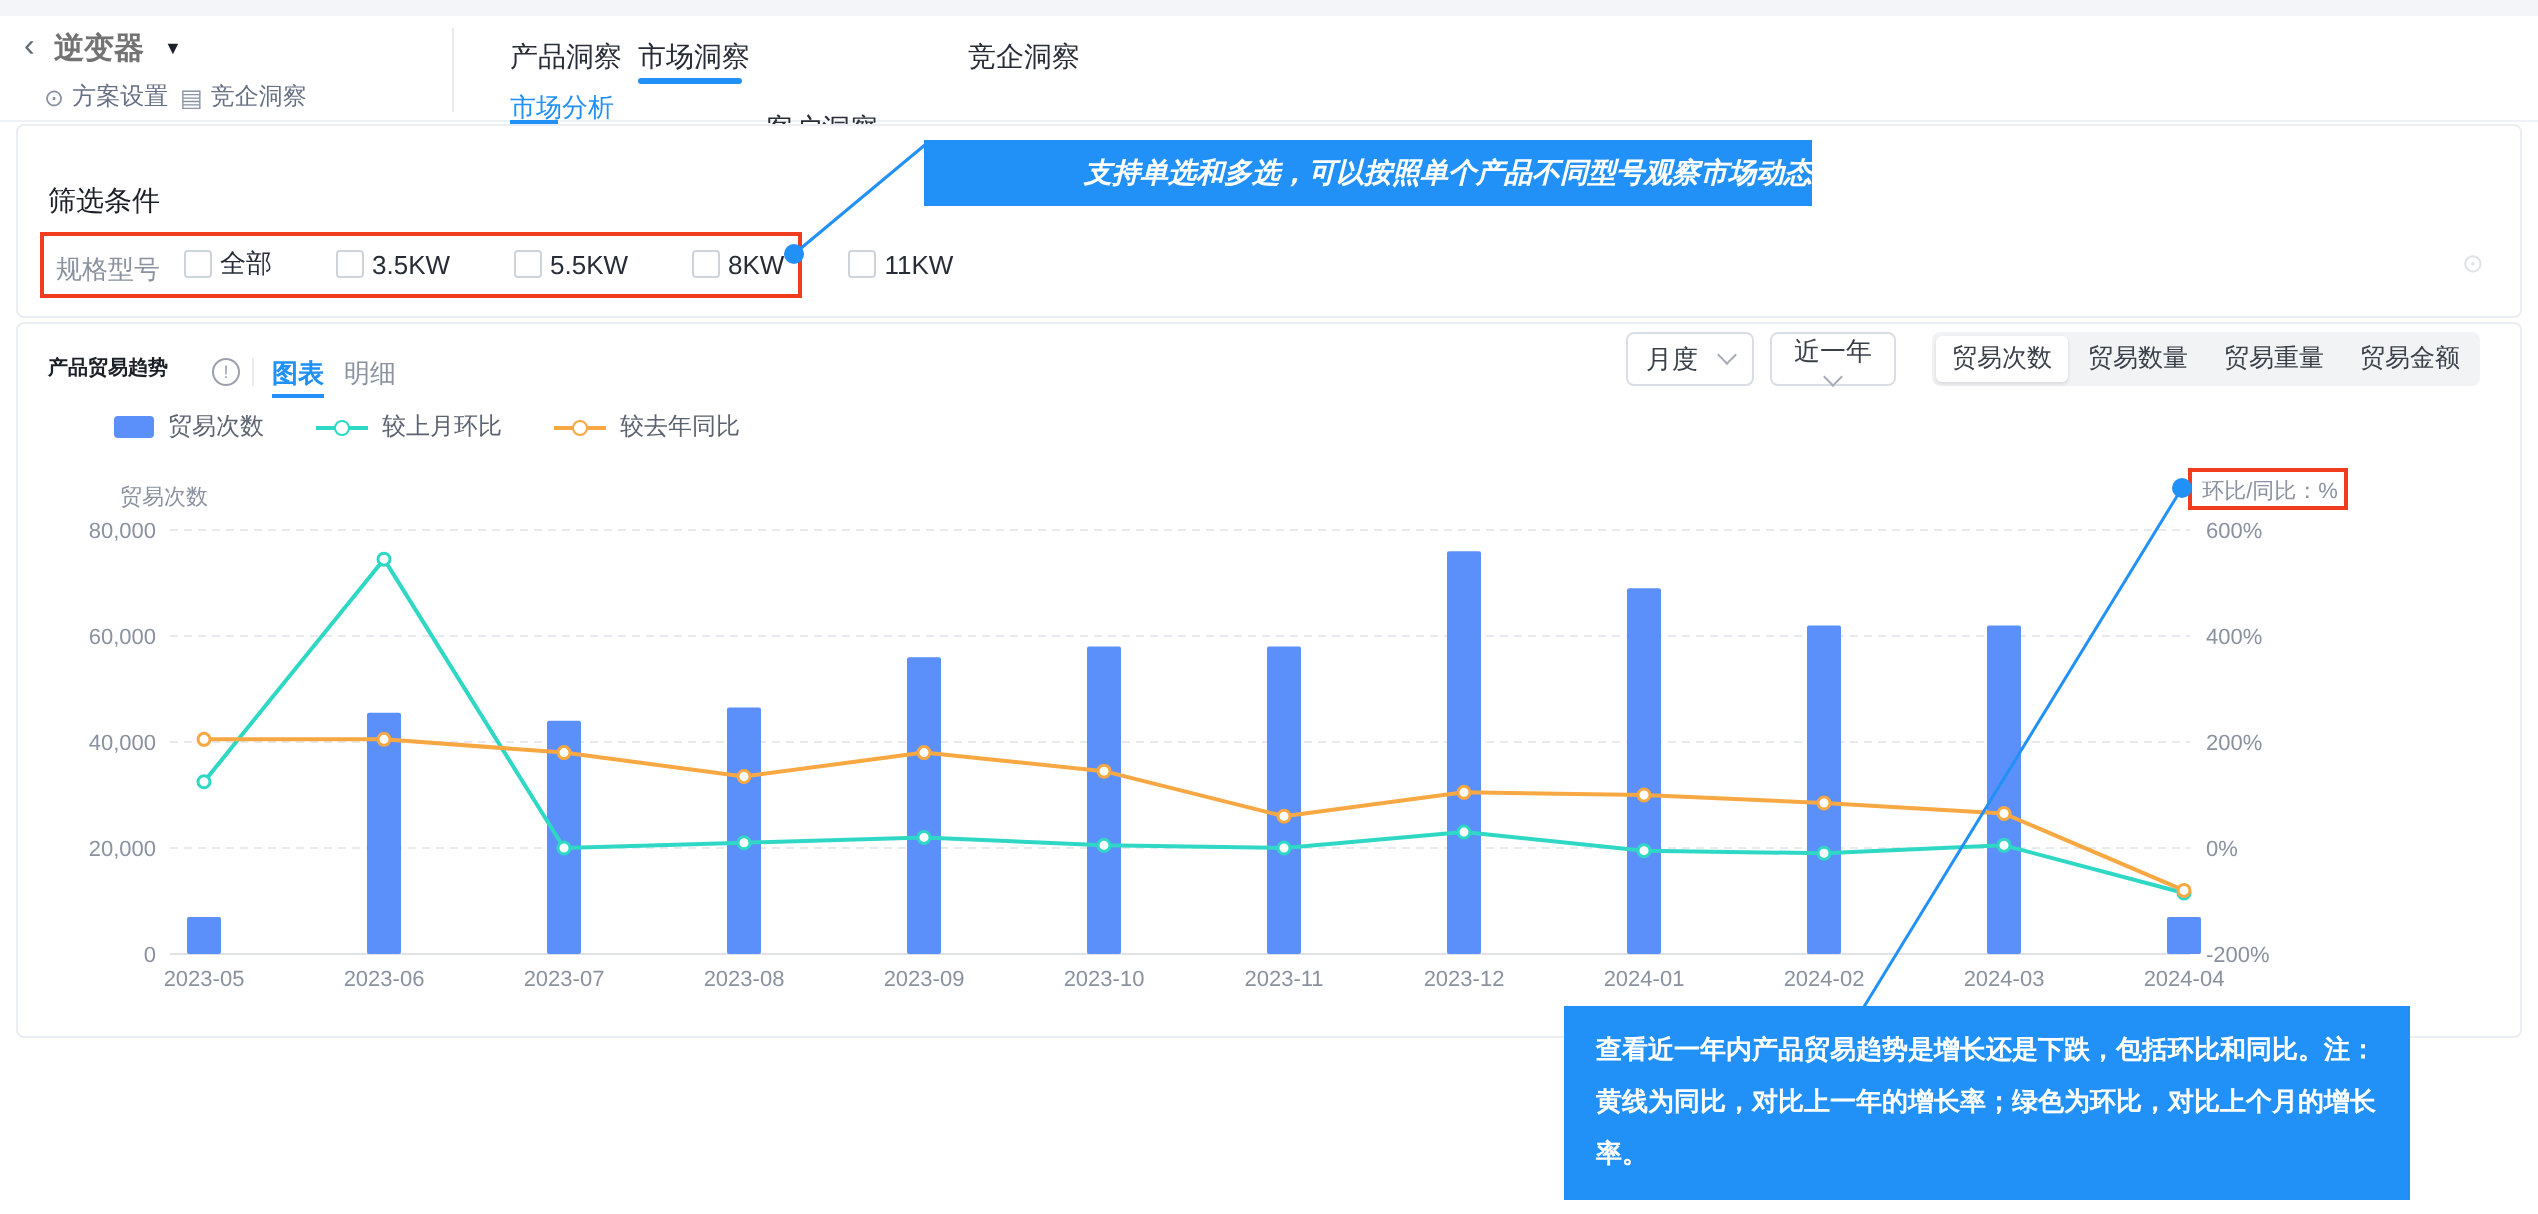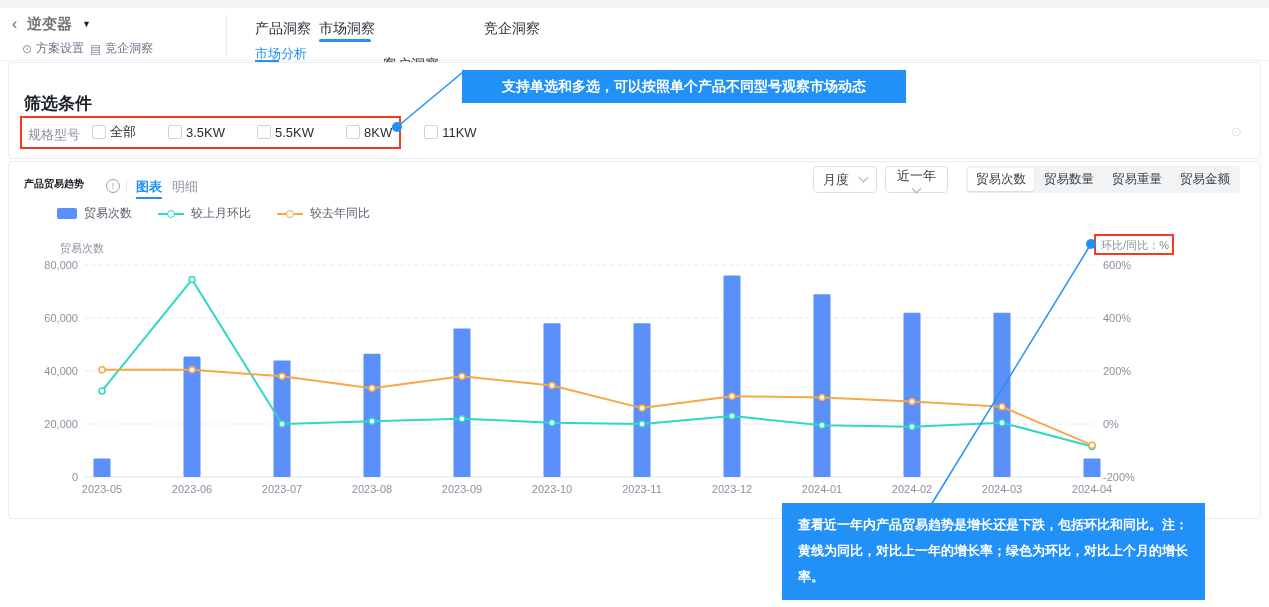--- a/index.html
+++ b/index.html
@@ -21,21 +21,21 @@
   .v-divider { left:226px; top:6px; width:1px; height:42px; background:#e7eaf0; }
   .tab { top:12px; font-size:14px; color:#272c36; cursor:pointer; }
   .tab-0{left:255px;} .tab-1{left:319px;} .tab-2{left:383px;margin-top:36px;} .tab-3{left:447px;margin-left:37px;}
   .tab-underline { left:319px; top:31px; width:52px; height:3px; border-radius:2px; background:var(--accent); }
   .subtab { left:255px; top:37px; font-size:13px; color:var(--accent); cursor:pointer; }
   .subtab-underline { left:255px; top:52px; width:24px; height:2px; background:var(--accent); }
   .hdr-sep { left:0; top:60px; width:1269px; height:1px; background:#eef1f5; }
 
   
   .filter-card { left:8px; top:62px; width:1253px; height:97px; background:#fff; border:1px solid #eaedf2; border-radius:4px; z-index:1; }
-  .filter-title { left:24px; top:92px; font-size:17px; font-weight:bold; color:#1b1f26; z-index:2; }
+  .filter-title { left:24px; top:92px; font-size:14px; font-weight:normal; color:#1b1f26; z-index:2; }
   .filter-divider { left:9px; top:112px; width:1251px; height:1px; background:#f2f4f7; }
   .filter-row-label { left:28px; top:126px; font-size:13px; color:#8a919f; z-index:2; }
   .filter-options { left:92px; top:123px; display:flex; gap:32px; z-index:2; }
   .chk-item { display:flex; align-items:center; gap:4px; font-size:13px; color:#272c36; cursor:pointer; }
   .chk-box { width:14px; height:14px; border:1px solid #cfd4dc; border-radius:2px; background:#fff; }
   .filter-gear { left:1231px; top:124px; font-size:13px; color:#dfe3e9; z-index:2; }
 
   
   .chart-card { left:8px; top:161px; width:1253px; height:358px; background:#fff; border:1px solid #eaedf2; border-radius:4px; z-index:1; }
   .chart-title { left:24px; top:177px; font-size:10px; font-weight:bold; color:#1b1f26; z-index:2; }
@@ -64,21 +64,21 @@
   .axis-title-right { left:1098px; top:238px; width:74px; text-align:center; font-size:11px; color:#8a919f; z-index:2; }
 
   #chart-svg { left:0; top:230px; z-index:2; }
 
   
   .anno-red-box { border:2px solid var(--anno-red); background:transparent; z-index:3; }
   .red-box-filter { left:20px; top:116px; width:381px; height:33px; }
   .red-box-axis { left:1094px; top:234px; width:80px; height:21px; }
   #overlay-svg { left:0; top:0; z-index:4; pointer-events:none; }
   .anno-tip { background:var(--accent); color:#fff; font-weight:bold; z-index:5; }
-  .tip-filter { left:462px; top:70px; width:444px; height:33px; line-height:33px; text-align:center; font-size:14px; }
+  .tip-filter { left:462px; top:70px; width:444px; height:33px; line-height:33px; text-align:right; font-size:14px;font-style:italic; }
   .tip-chart { left:782px; top:503px; width:423px; height:97px; padding:9px 16px; font-size:13px; line-height:26px; text-align:left; }
 </style>
 </head>
 <body>
 
 <div class="abs top-strip"></div>
 
 <div class="abs header">
   <span class="abs back-icon">‹</span>
   <span class="abs product-title">逆变器</span>

